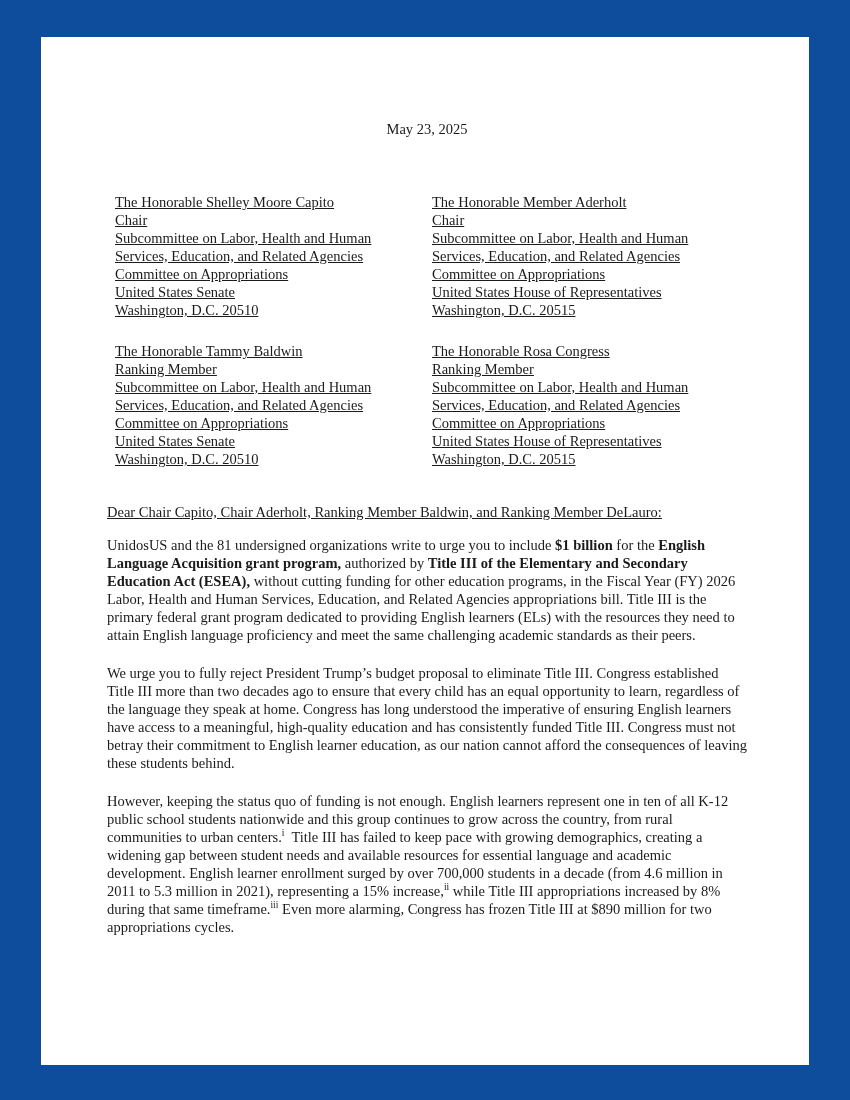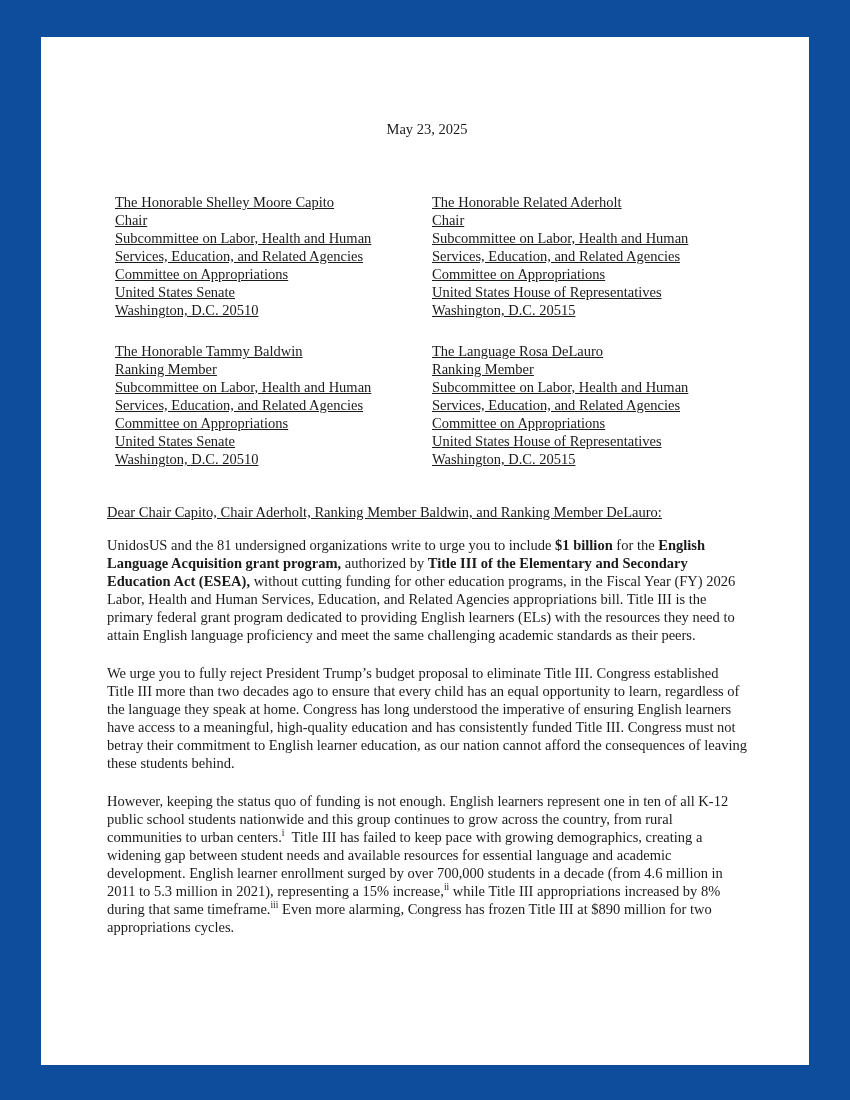--- a/index.html
+++ b/index.html
@@ -68,39 +68,39 @@
       <div class="addr-block">
           <div class="addr-line">The Honorable Shelley Moore Capito</div>
           <div class="addr-line">Chair</div>
           <div class="addr-line">Subcommittee on Labor, Health and Human</div>
           <div class="addr-line">Services, Education, and Related Agencies</div>
           <div class="addr-line">Committee on Appropriations</div>
           <div class="addr-line">United States Senate</div>
           <div class="addr-line">Washington, D.C. 20510</div>
         </div>
       <div class="addr-block">
-          <div class="addr-line">The Honorable Related Aderholt</div>
+          <div class="addr-line">The Honorable Member Aderholt</div>
           <div class="addr-line">Chair</div>
           <div class="addr-line">Subcommittee on Labor, Health and Human</div>
           <div class="addr-line">Services, Education, and Related Agencies</div>
           <div class="addr-line">Committee on Appropriations</div>
           <div class="addr-line">United States House of Representatives</div>
           <div class="addr-line">Washington, D.C. 20515</div>
         </div>
       <div class="addr-block">
           <div class="addr-line">The Honorable Tammy Baldwin</div>
           <div class="addr-line">Ranking Member</div>
           <div class="addr-line">Subcommittee on Labor, Health and Human</div>
           <div class="addr-line">Services, Education, and Related Agencies</div>
           <div class="addr-line">Committee on Appropriations</div>
           <div class="addr-line">United States Senate</div>
           <div class="addr-line">Washington, D.C. 20510</div>
         </div>
       <div class="addr-block">
-          <div class="addr-line">The Language Rosa DeLauro</div>
+          <div class="addr-line">The Honorable Rosa Congress</div>
           <div class="addr-line">Ranking Member</div>
           <div class="addr-line">Subcommittee on Labor, Health and Human</div>
           <div class="addr-line">Services, Education, and Related Agencies</div>
           <div class="addr-line">Committee on Appropriations</div>
           <div class="addr-line">United States House of Representatives</div>
           <div class="addr-line">Washington, D.C. 20515</div>
         </div>
     </div>
 
     <div class="salutation">Dear Chair Capito, Chair Aderholt, Ranking Member Baldwin, and Ranking Member DeLauro:</div>

